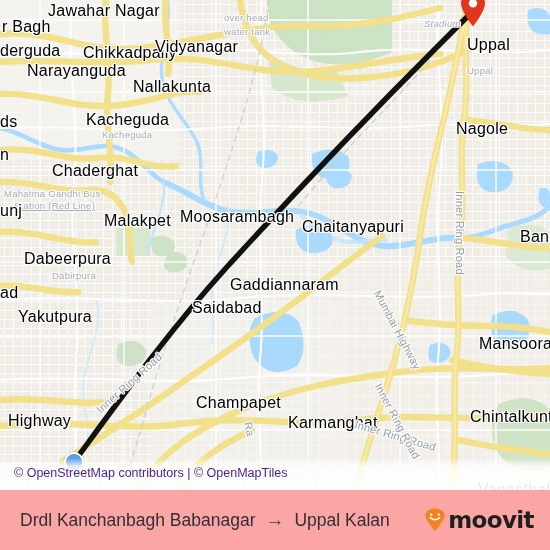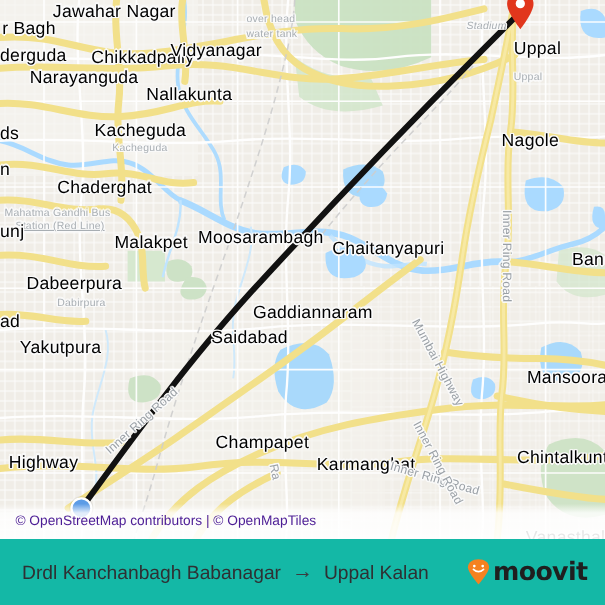--- a/index.html
+++ b/index.html
@@ -129,21 +129,21 @@
     white-space: nowrap;
   }
 
   
   .footer {
     position: absolute;
     left: 0;
     top: 490px;
     width: 550px;
     height: 60px;
-    background: #14b8a6;
+    background: #fca5a5;
     display: flex;
     align-items: center;
     box-sizing: border-box;
     padding: 0 16px 0 20px;
   }
   .trip {
     display: flex;
     align-items: center;
     gap: 10px;
     font-size: 17.5px;

